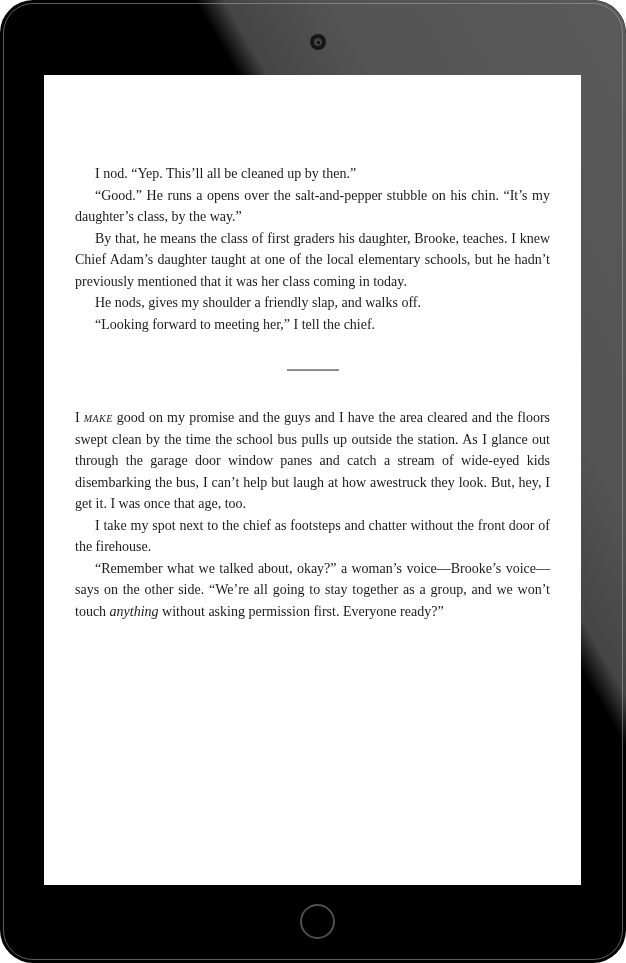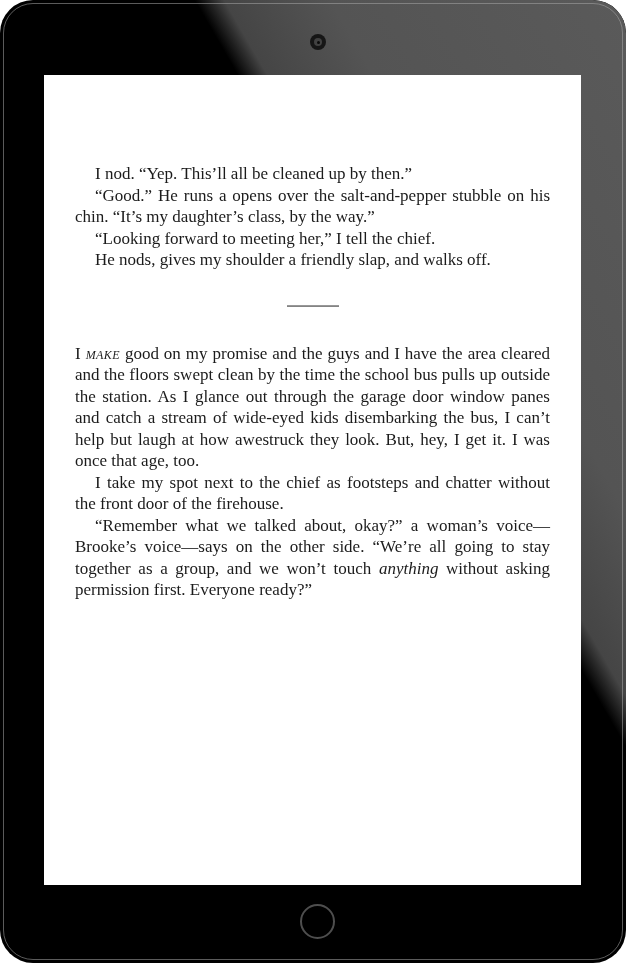--- a/index.html
+++ b/index.html
@@ -95,21 +95,21 @@
     height: 810px;
     background: #ffffff;
     overflow: hidden;
   }
   .text-column {
     box-sizing: border-box;
     width: 100%;
     height: 100%;
     padding: 88px 31px 0 31px;
     color: #1b1b1b;
-    font-size: 17px;
+    font-size: 14px;
     line-height: 21.5px;
     text-align: justify;
     hyphens: auto;
     -webkit-hyphens: auto;
   }
   .text-column p {
     margin: 0;
     text-indent: 20px;
   }
   .text-column p.noindent {
@@ -141,22 +141,23 @@
     <div class="camera">
       <div class="camera-mid">
         <div class="camera-lens"></div>
       </div>
     </div>
 
     <div class="screen">
       <div class="text-column">
           <p><span>I nod. “Yep. This’ll all be cleaned up by then.”</span></p>
           <p><span>“Good.” He runs a opens over the salt-and-pepper stubble on his chin. “It’s my daughter’s class, by the way.”</span></p>
+          <p><span>By that, he means the class of first graders his daughter, Brooke, teaches. I knew Chief Adam’s daughter taught at one of the local elementary schools, but he hadn’t previously mentioned that it was her class coming in today.</span></p>
+          <p><span>He nods, gives my shoulder a friendly slap, and walks off.</span></p>
           <p><span>“Looking forward to meeting her,” I tell the chief.</span></p>
-          <p><span>He nods, gives my shoulder a friendly slap, and walks off.</span></p>
           <div class="scene-break"></div>
           <p class="noindent"><span>I </span><span class="smallcaps">make</span><span> good on my promise and the guys and I have the area cleared and the floors swept clean by the time the school bus pulls up outside the station. As I glance out through the garage door window panes and catch a stream of wide-eyed kids disembarking the bus, I can’t help but laugh at how awestruck they look. But, hey, I get it. I was once that age, too.</span></p>
           <p><span>I take my spot next to the chief as footsteps and chatter without the front door of the firehouse.</span></p>
           <p><span>“Remember what we talked about, okay?” a woman’s voice—Brooke’s voice—says on the other side. “We’re all going to stay together as a group, and we won’t touch </span><span class="italic">anything</span><span> without asking permission first. Everyone ready?”</span></p>
         </div>
     </div>
 
     <div class="home-button"></div>
   </div>
 </div>

